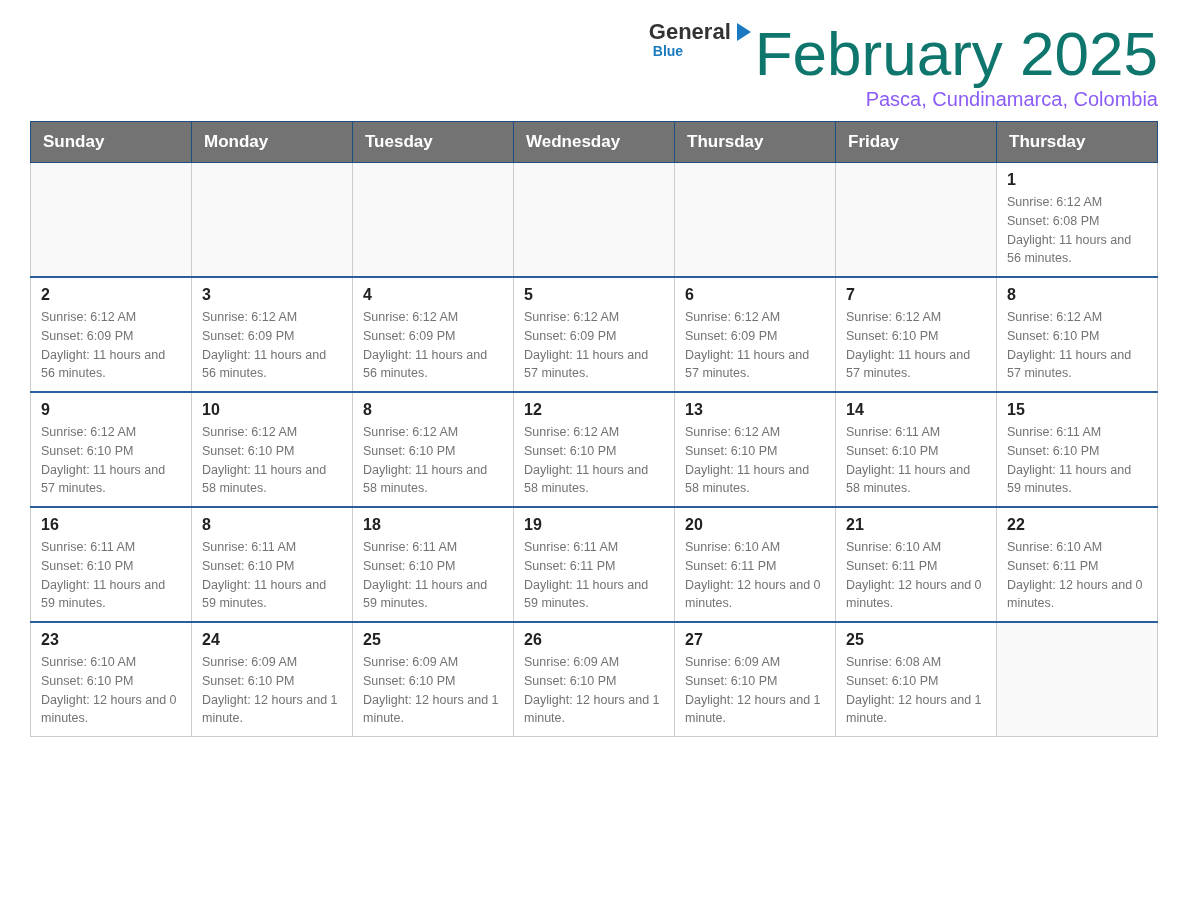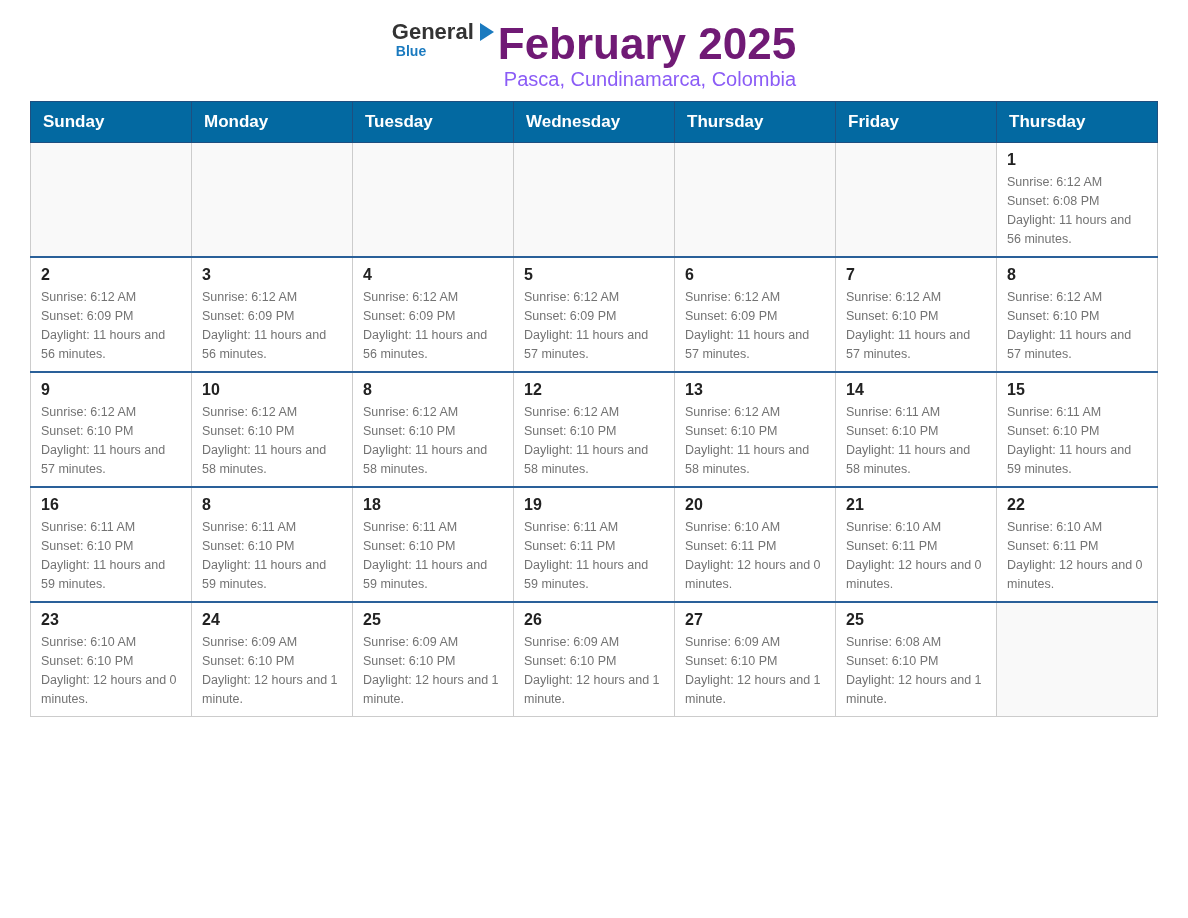--- a/index.html
+++ b/index.html
@@ -5,21 +5,21 @@
     * { box-sizing: border-box; margin: 0; padding: 0; }
     body {
       font-family: Arial, sans-serif;
       background: #fff;
       padding: 20px 30px;
       width: 1188px;
       min-height: 918px;
     }
     .header {
       display: flex;
-      justify-content: center;
+      justify-content: flex-end;
       align-items: flex-start;
     }
     .logo {
       display: flex;
       align-items: center;
       gap: 6px;
     }
     .logo-text-general {
       font-size: 22px;
       font-weight: bold;
@@ -34,37 +34,37 @@
       display: flex;
       flex-direction: column;
       line-height: 1.1;
     }
     .logo-line1 { display: flex; align-items: center; }
     .logo-line2 { display: flex; align-items: center; padding-left: 4px; }
     .title-block {
       text-align: right;
     }
     .title-block h1 {
-      font-size: 44px;
-      font-weight: bold;
-      color: #701a75;
+      font-size: 62px;
+      font-weight: normal;
+      color: #0f766e;
       line-height: 1.1;
     }
     .title-block h2 {
       font-size: 20px;
       font-weight: normal;
       color: #8b5cf6;
     }
     .calendar {
       width: 100%;
       border-collapse: collapse;
       margin-top: 10px;
     }
     .calendar thead tr th {
-      background: #0369a1;
+      background: #737373;
       color: #fff;
       font-size: 17px;
       font-weight: bold;
       padding: 10px 12px;
       text-align: left;
       border: 1px solid #1e4f80;
     }
     .calendar tbody tr td {
       vertical-align: top;
       border: 1px solid #ccc;

